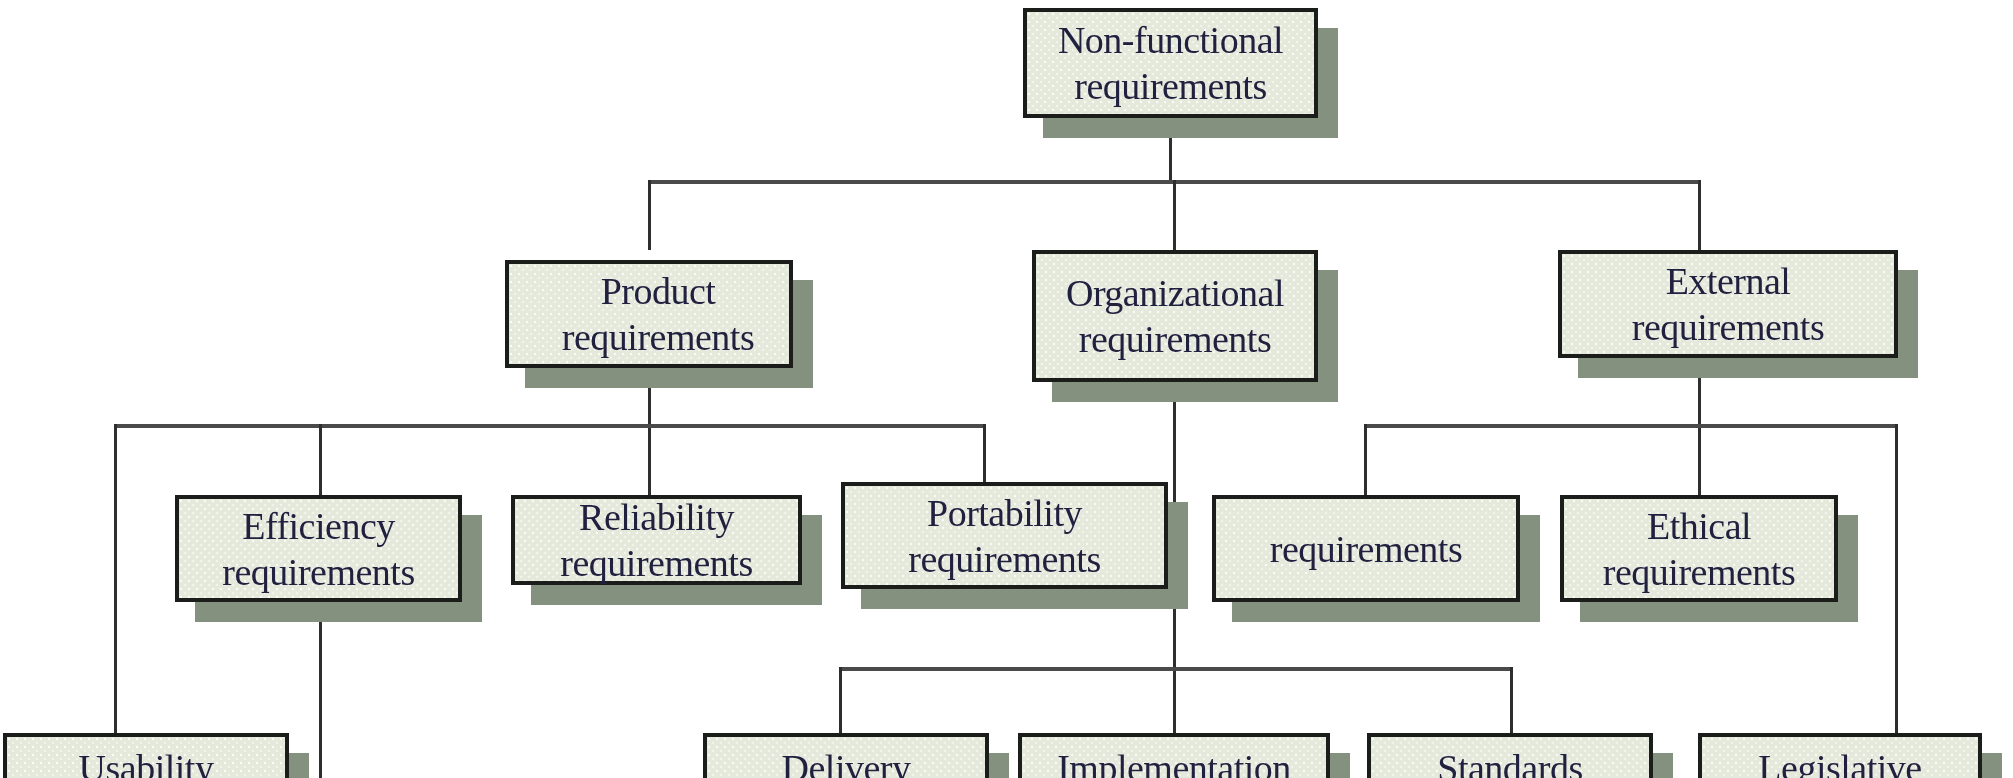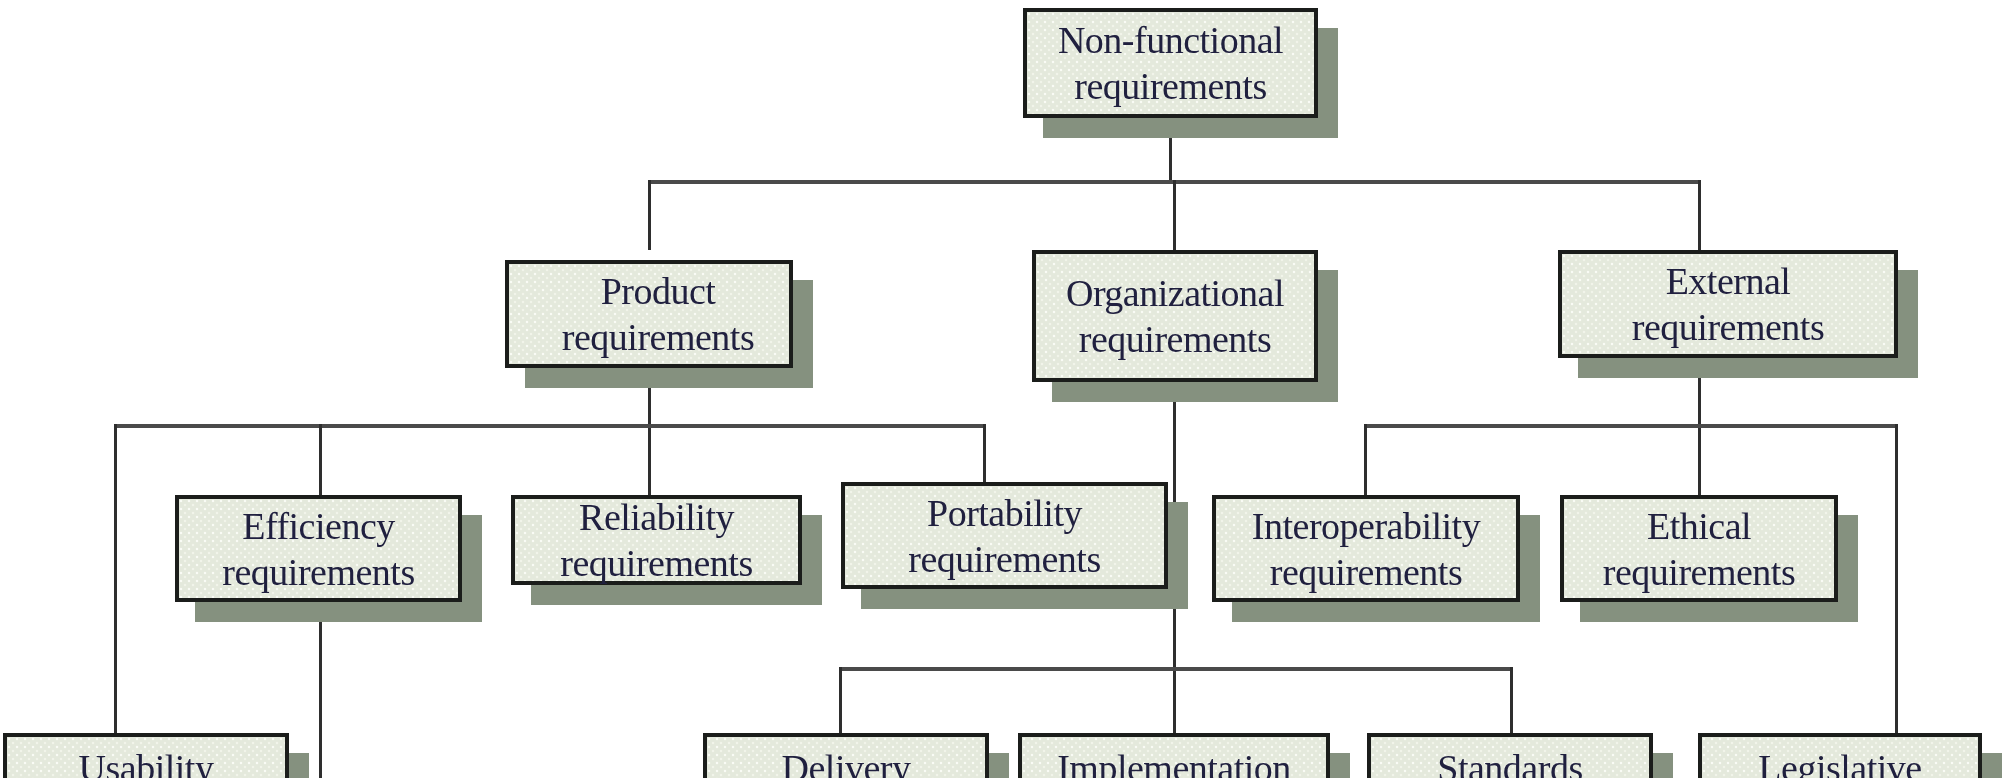--- a/index.html
+++ b/index.html
@@ -146,21 +146,20 @@
     <span>Reliability</span>
     <span>requirements</span>
   </div>
 
   <div class="node n-portability">
     <span>Portability</span>
     <span>requirements</span>
   </div>
 
   <div class="node n-interoperability">
-    <span>Interoperability</span>
     <span>requirements</span>
   </div>
 
   <div class="node n-ethical">
     <span>Ethical</span>
     <span>requirements</span>
   </div>
 
   <div class="node clip n-usability">
     <span>Usability</span>

